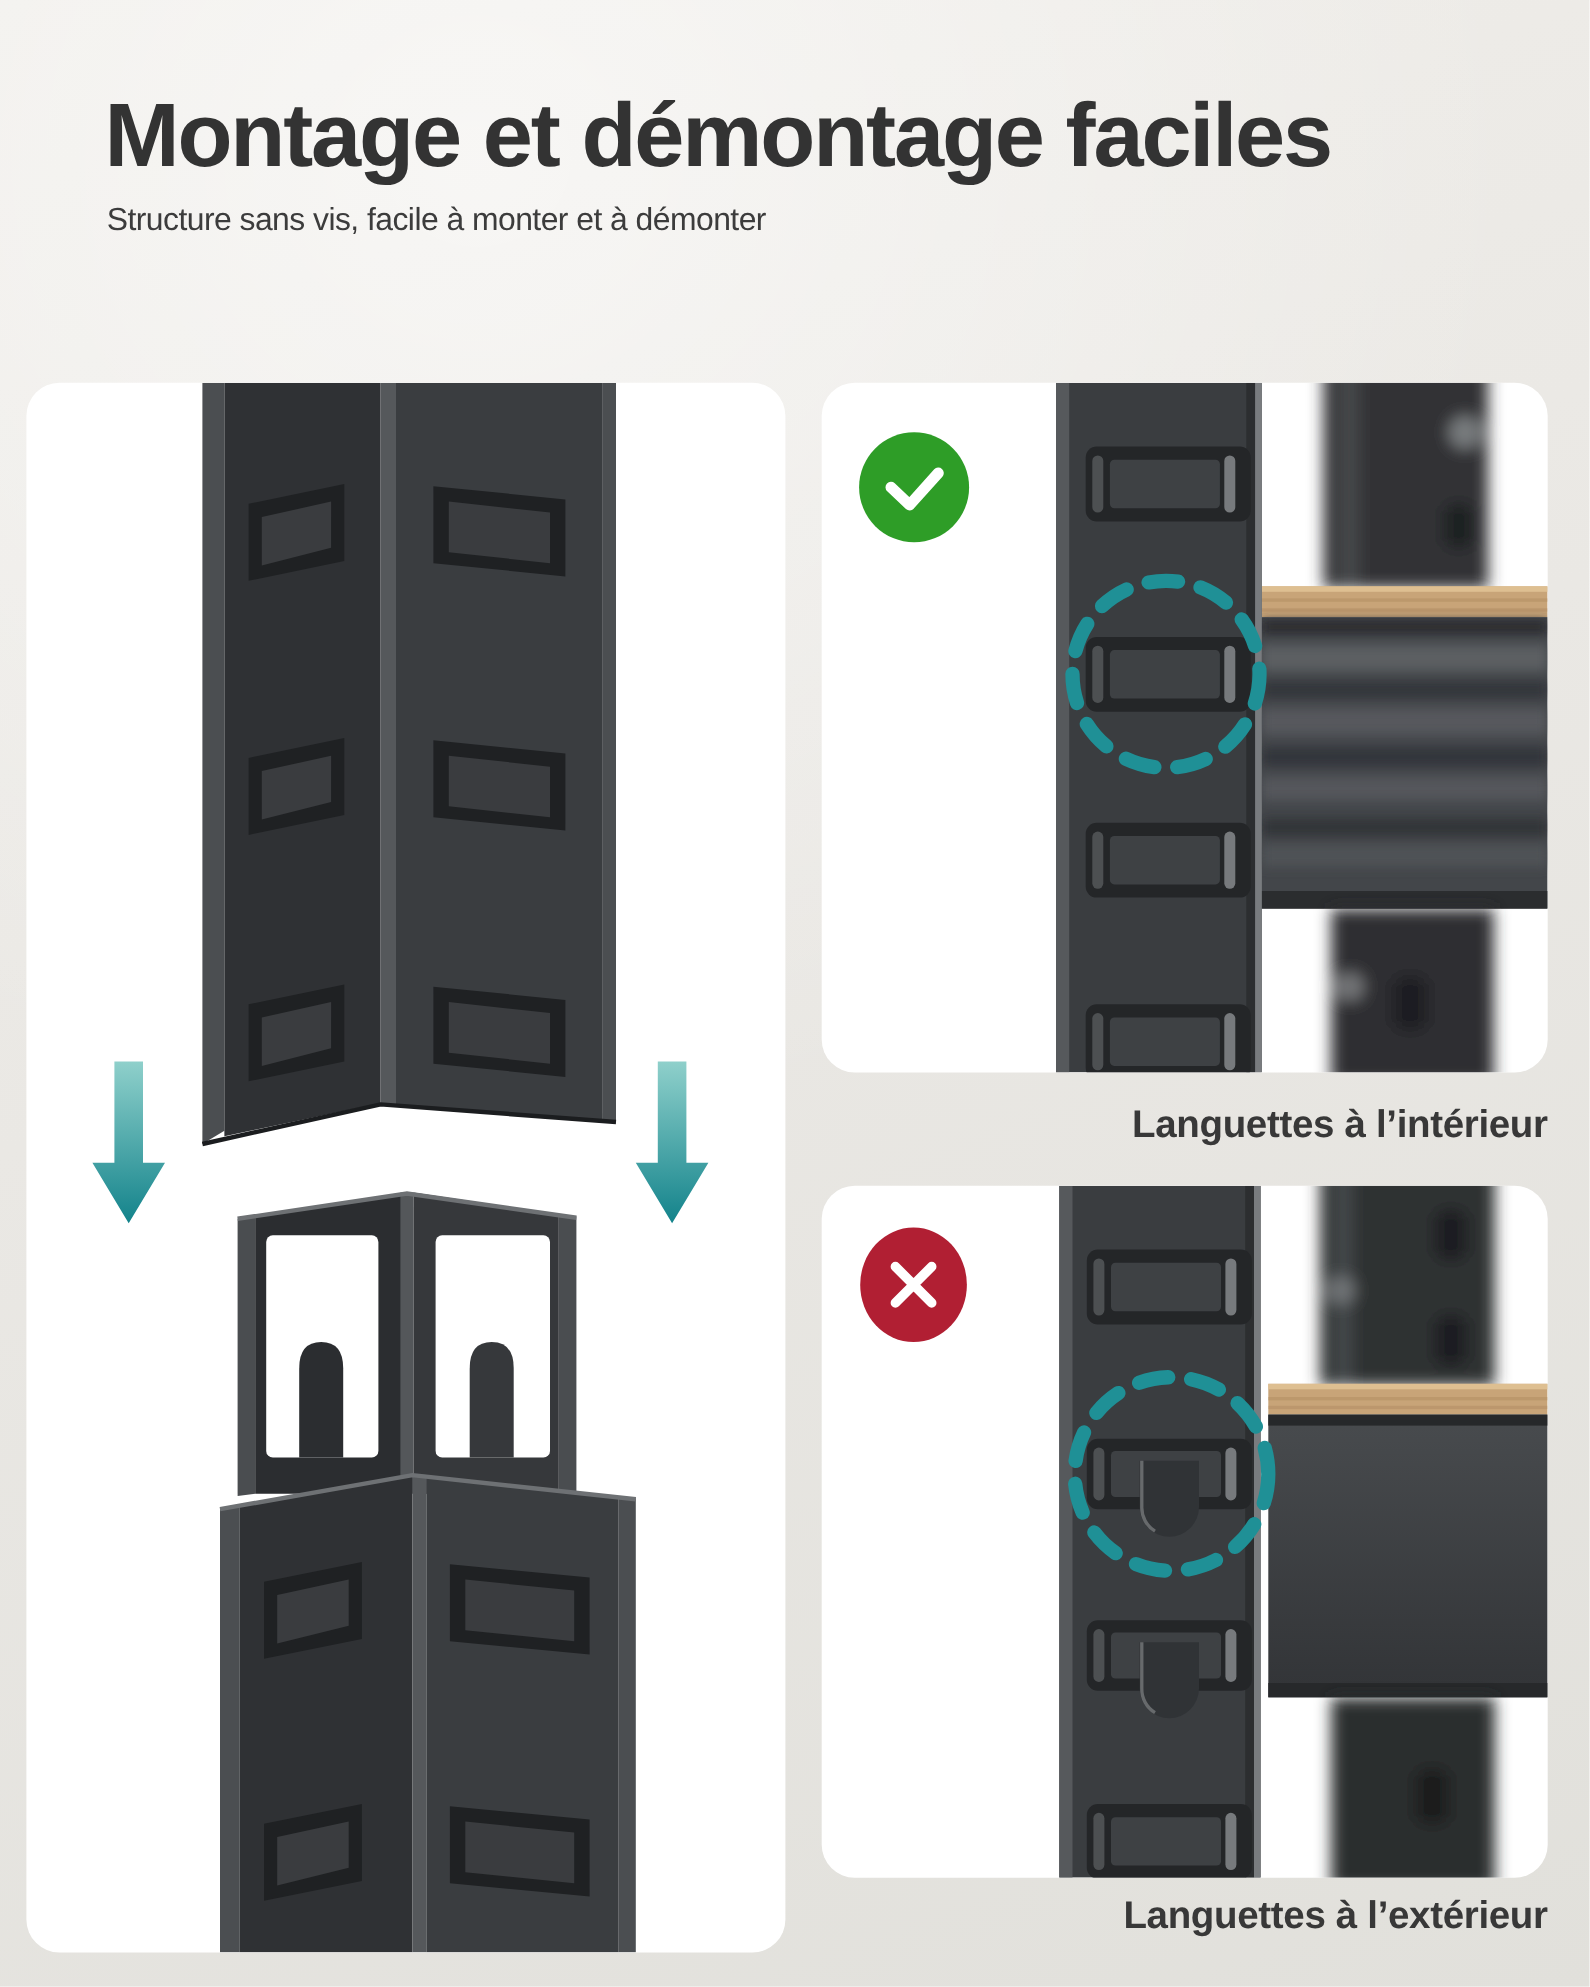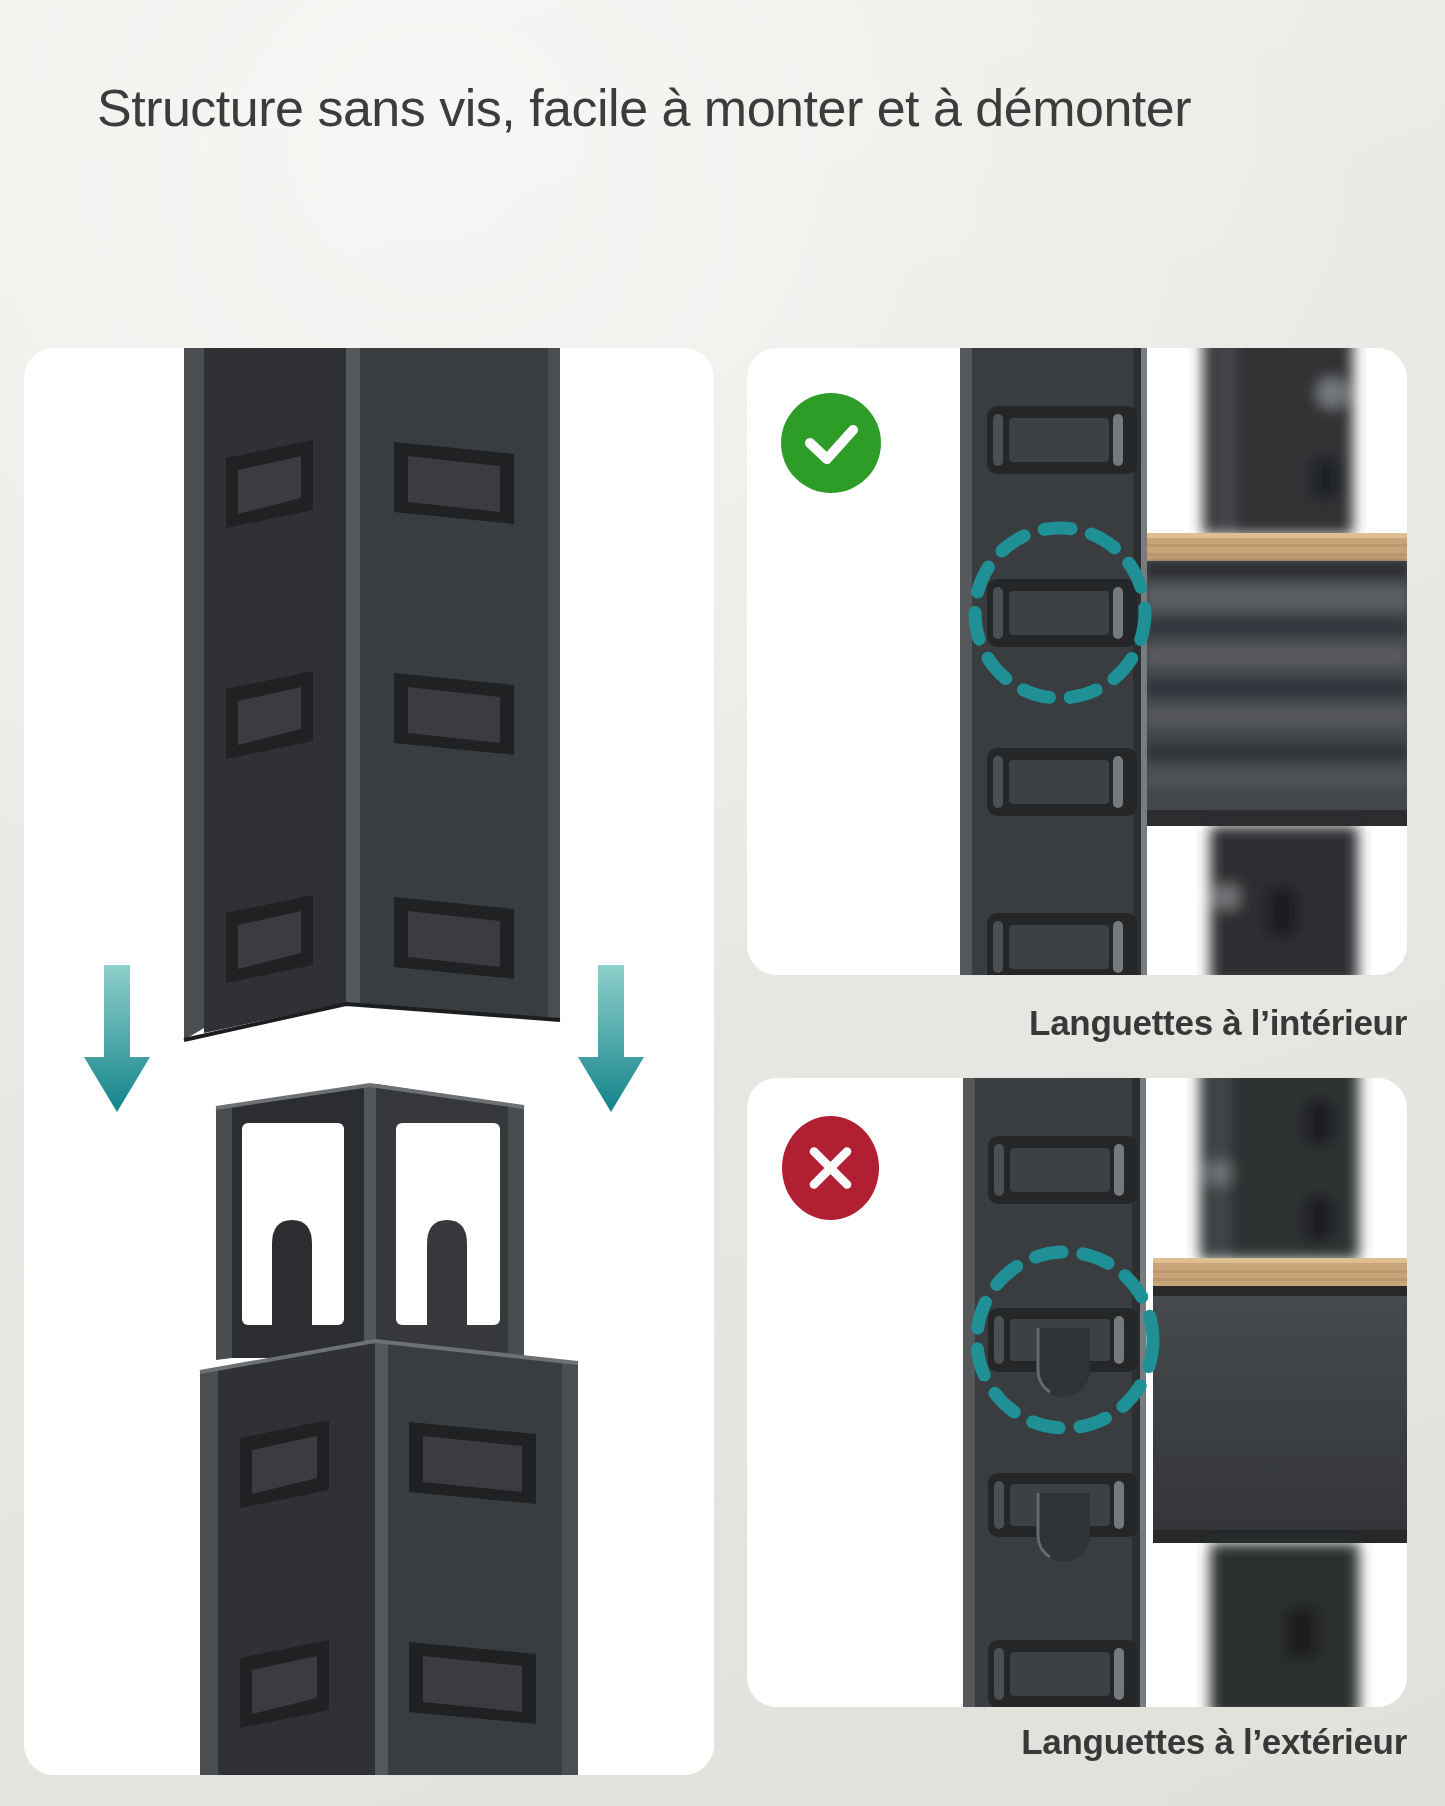--- a/index.html
+++ b/index.html
@@ -9,21 +9,21 @@
     background:
       radial-gradient(120% 90% at 30% 8%, rgba(255,255,255,.55) 0%, rgba(255,255,255,0) 55%),
       linear-gradient(160deg, var(--background-top,#F0EEEA) 0%, #EAE8E4 45%, var(--background-bottom,#E1E0DB) 100%);
   }
   .hdr{position:absolute;left:95px;top:78px;width:1300px;}
   .title{
     margin:0;font-size:82px;line-height:1.12;font-weight:700;letter-spacing:-2px;
     color:var(--title-text,#333);
   }
   .subtitle{
-    margin:0 0 0 2px;font-size:52px;font-weight:400;letter-spacing:-.5px;
+    margin:14px 0 0 2px;font-size:29px;font-weight:400;letter-spacing:-.5px;
     color:var(--subtitle-text,#3C3C3C);
   }
   .panel{
     position:absolute;background:var(--panel-bg,#fff);border-radius:30px;overflow:hidden;
   }
   .panel-left  {left:24px; top:348px;width:690px;height:1427px;}
   .panel-ok    {left:747px;top:348px;width:660px;height:627px;}
   .panel-bad   {left:747px;top:1078px;width:660px;height:629px;}
   .panel svg{display:block;width:100%;height:100%;}
   .caption{
@@ -36,20 +36,21 @@
   .badge svg{width:100%;height:100%;display:block;}
   .badge-ok {left:781px;top:393px;width:100px;height:100px;background:var(--success-green,#2E9D27);}
   .badge-bad{left:782px;top:1116px;width:97px;height:104px;background:var(--error-red,#B01F33);}
   .fill-wood{fill:var(--wood-tan,#C8A478);}
   .stroke-teal{stroke:var(--accent-teal,#1F9096);}
 </style>
 </head>
 <body>
 
 <header class="hdr">
+  <h1 class="title">Montage et démontage faciles</h1>
   <p class="subtitle">Structure sans vis, facile à monter et à démonter</p>
 </header>
 
 <section class="panel panel-left">
   <svg viewBox="0 0 690 1427">
     <defs>
       <linearGradient id="arrowGrad" x1="0" y1="617" x2="0" y2="764" gradientUnits="userSpaceOnUse">
         <stop offset="0" stop-color="#8FD0CB"></stop>
           <stop offset="1" stop-color="#13838B"></stop>
       </linearGradient>

